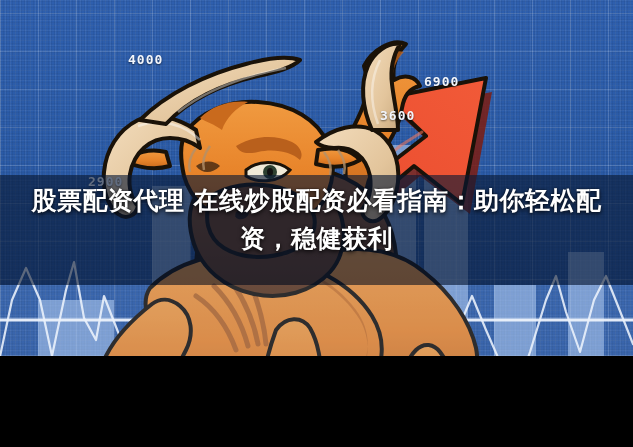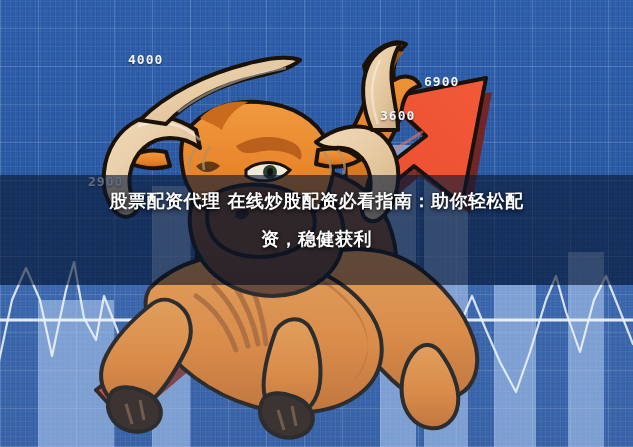--- a/index.html
+++ b/index.html
@@ -1,21 +1,21 @@
 <!DOCTYPE html>
 <html><head>
 <meta charset="utf-8">
 <style>
   * { margin:0; padding:0; box-sizing:border-box; }
   html,body { width:633px; height:447px; overflow:hidden; background:#000; }
   body { font-family:"Liberation Sans", sans-serif; }
 
   #stage {
     position:relative;
-    width:633px; height:447px;
+    width:633px; height:356px;
     overflow:hidden;
     background:#2a5aa5;
   }
 
   
   .bg-base{
     position:absolute; inset:0;
     background:
       linear-gradient(180deg,#2e5fae 0%,#2a5aa6 45%,#27549e 100%);
   }
@@ -68,21 +68,21 @@
   }
 
   
   .headline{
     position:absolute;
     left:22px; right:22px; top:182px;
     text-align:center;
     color:#ffffff;
     font-family:"DejaVu Sans","Liberation Sans",sans-serif;
     font-weight:700;
-    font-size:18px;
+    font-size:25px;
     line-height:38px;
     letter-spacing:.5px;
     text-shadow:0 2px 4px rgba(0,0,0,.75), 0 0 2px rgba(0,0,0,.6);
     white-space:pre-line;
   }
 
   
   .artsvg{ position:absolute; inset:0; width:633px; height:447px; }
 </style>
 </head>

